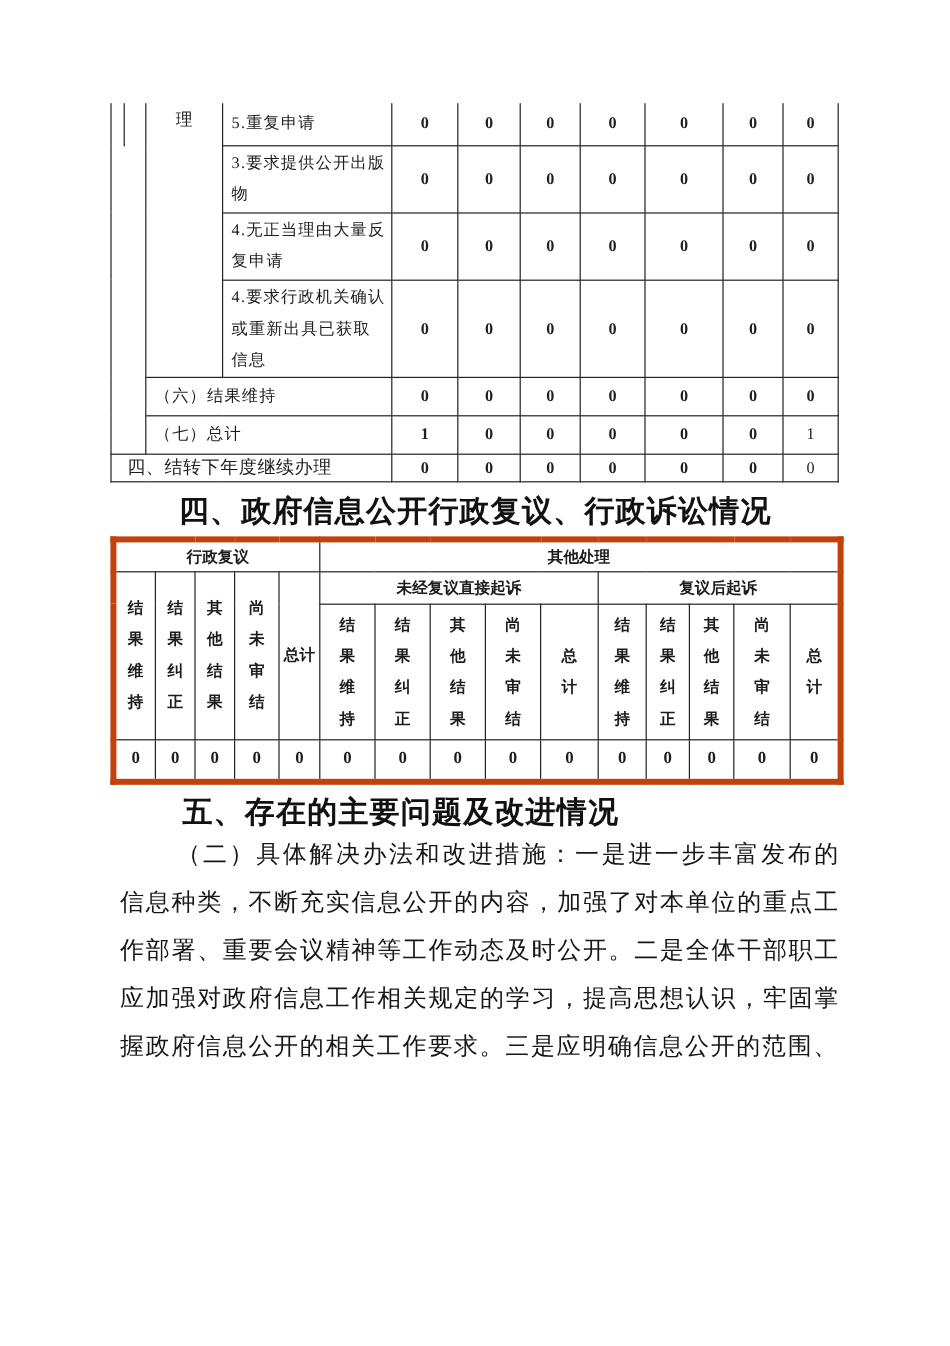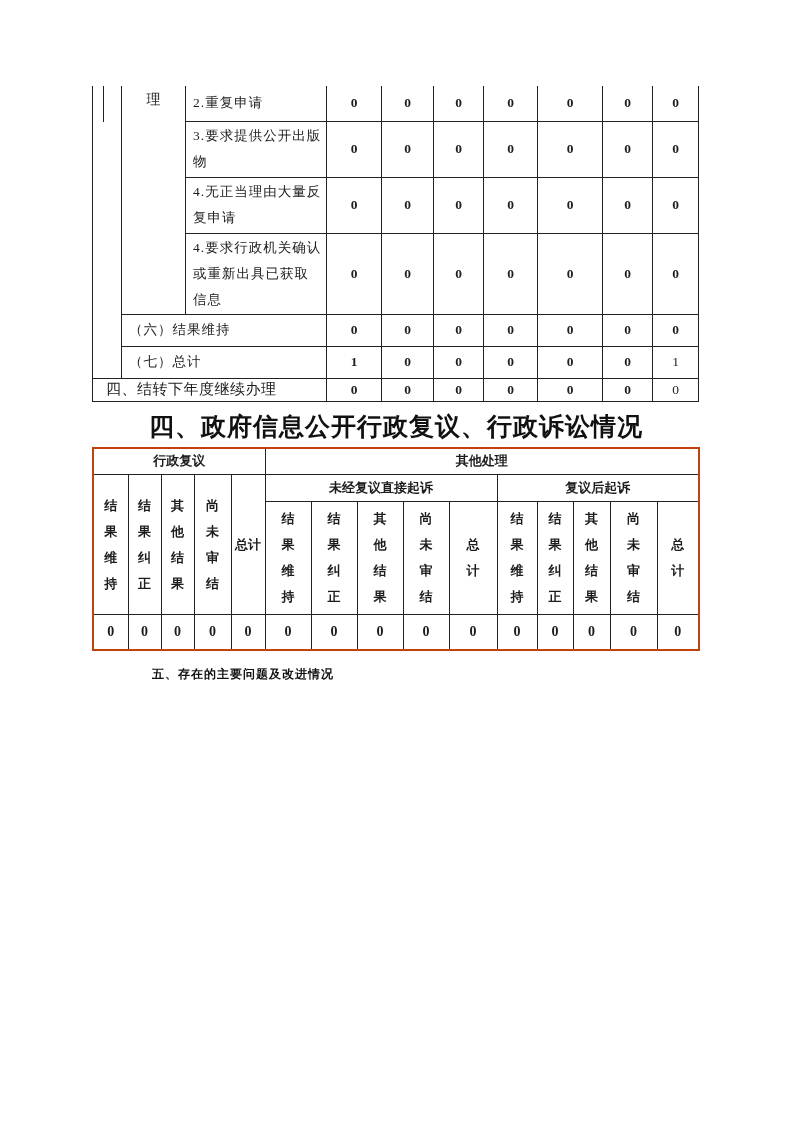--- a/index.html
+++ b/index.html
@@ -69,28 +69,28 @@
     font-weight: bold;
     font-size: 25px;
     line-height: 30px;
     letter-spacing: 1px;
     color: #111;
   }
   .h5 {
     margin: 10px 0 0 60px;
     font-family: "Liberation Sans", sans-serif;
     font-weight: bold;
-    font-size: 12px;
+    font-size: 25px;
     line-height: 26px;
     letter-spacing: 1px;
     color: #111;
   }
 
   
-  .t2 { width: 606px; margin-top: 6px; border: 2px solid #c2410c; }
+  .t2 { width: 606px; margin-top: 6px; border: 5px solid #c2410c; }
   .t2 td {
     font-family: "Liberation Sans", sans-serif;
     font-weight: bold;
     font-size: 13px;
     color: #1c1c1c;
   }
   .t2 tr.t2r1 { height: 27px; }
   .t2 tr.t2r2 { height: 27px; }
   .t2 tr.t2r3 { height: 106px; }
   .t2 tr.t2r4 { height: 35px; }
@@ -133,21 +133,21 @@
         <col style="width:50px">
       <col style="width:54px">
         <col style="width:65px">
         <col style="width:50px">
       <col style="width:46px">
     </colgroup>
     <tbody>
       <tr class="r1">
         <td rowspan="6"></td>
         <td rowspan="4" class="vlabel">理</td>
-        <td class="lbl">2.重复申请</td>
+        <td class="lbl">5.重复申请</td>
         <td class="num">0</td>
         <td class="num">0</td>
         <td class="num">0</td>
         <td class="num">0</td>
         <td class="num">0</td>
         <td class="num">0</td>
         <td class="num">0</td>
       </tr>
       <tr class="r2">
         <td class="lbl">3.要求提供公开出版物</td>
@@ -303,14 +303,15 @@
         <td class="num">0</td>
         <td class="num">0</td>
         <td class="num">0</td>
         <td class="num num-light">0</td>
       </tr>
     </tbody>
   </table>
 
   <h2 class="h5">五、存在的主要问题及改进情况</h2>
 
+  <p class="body-p p2">（二）具体解决办法和改进措施：一是进一步丰富发布的信息种类，不断充实信息公开的内容，加强了对本单位的重点工作部署、重要会议精神等工作动态及时公开。二是全体干部职工应加强对政府信息工作相关规定的学习，提高思想认识，牢固掌握政府信息公开的相关工作要求。三是应明确信息公开的范围、</p>
 
 </div>
 
 </body></html>

